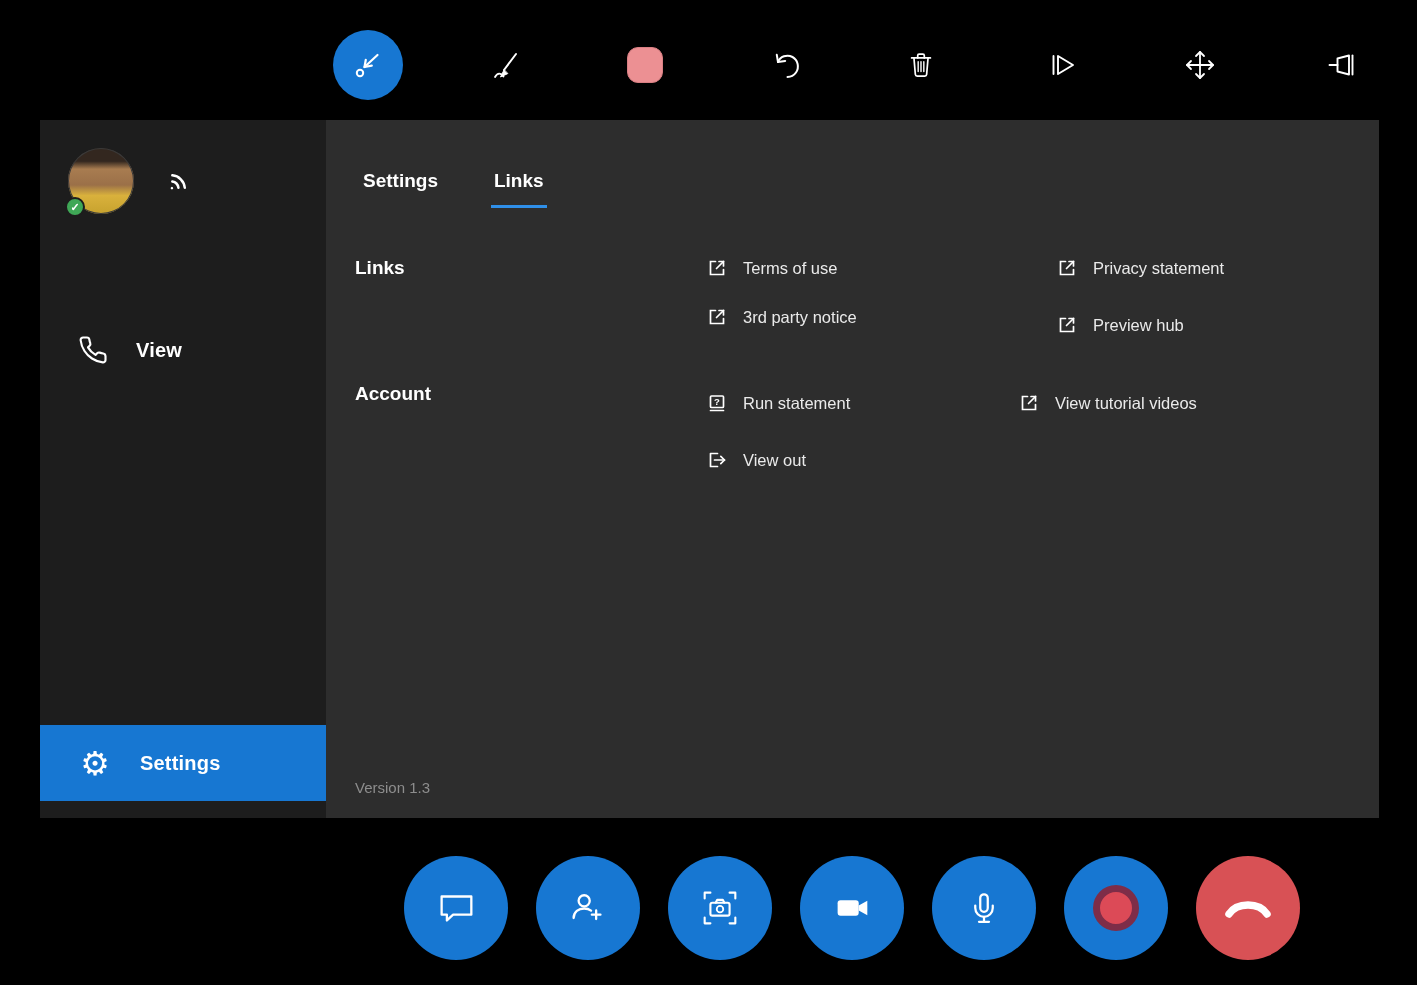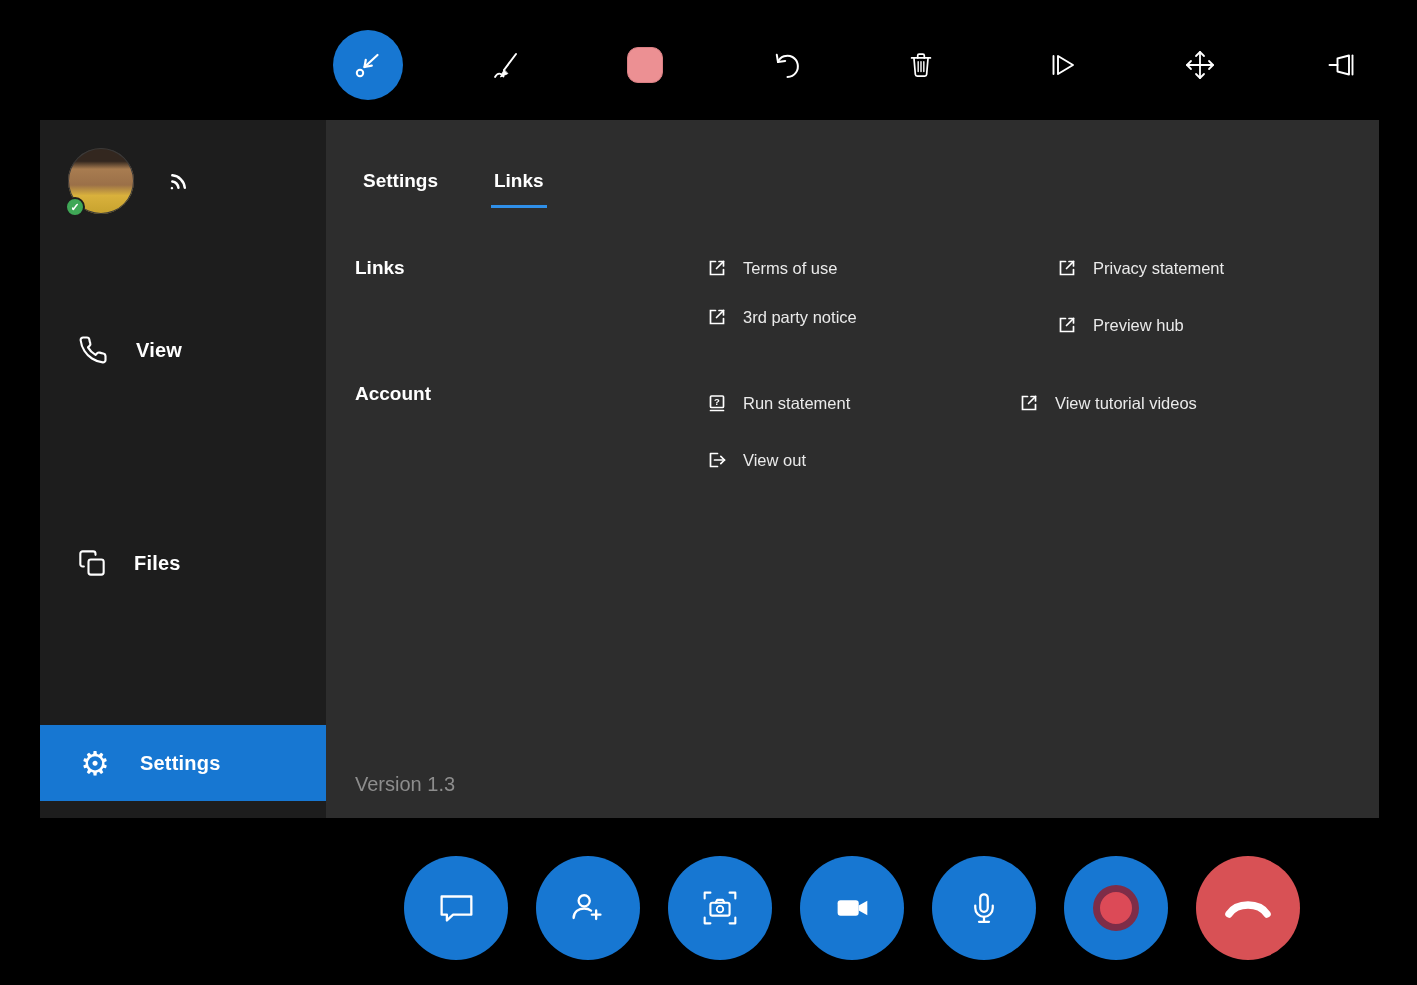--- a/index.html
+++ b/index.html
@@ -31,21 +31,21 @@
   .gear-glyph{ font-size:33px; line-height:1; width:34px; text-align:center; }
 
   
   .main{ position:absolute; left:326px; top:120px; width:1053px; height:698px; background:#2d2d2d; }
   .tabs{ position:absolute; left:34px; top:50px; display:flex; gap:50px; }
   .tab{ font-size:19px; font-weight:700; color:#fff; padding:0 3px 13px; border-bottom:3px solid transparent; }
   .tab.active{ border-bottom-color:#2f8fe8; }
   .section-title{ position:absolute; font-size:19px; font-weight:700; line-height:24px; }
   .link-item{ position:absolute; display:flex; align-items:center; gap:15px;
               color:#eaeaea; font-size:16.5px; line-height:24px; }
-  .version{ position:absolute; left:29px; bottom:22px; color:#8d8d8d; font-size:20px; }
+  .version{ position:absolute; left:29px; bottom:22px; color:#8d8d8d; font-size:15px; }
 
   
   .call-btn{ position:absolute; top:856px; width:104px; height:104px; border-radius:50%;
              background:#1777d2; display:flex; align-items:center; justify-content:center; }
   .call-btn.red{ background:#d85155; }
   .rec-dot{ width:46px; height:46px; border-radius:50%; background:#dc4a57; border:7px solid #7e2d48; }
 </style>
 </head>
 <body>
 
@@ -118,27 +118,20 @@
     </div>
 
     <button class="nav-item" style="top:200px">
       <svg width="30" height="30" viewBox="0 0 24 24" fill="none" stroke="#fff" stroke-width="1.7" stroke-linecap="round" stroke-linejoin="round">
         <path d="M22 16.9v3a2 2 0 0 1-2.2 2 19.8 19.8 0 0 1-8.6-3.1 19.5 19.5 0 0 1-6-6A19.8 19.8 0 0 1 2.1 4.2 2 2 0 0 1 4.1 2h3a2 2 0 0 1 2 1.7 12.8 12.8 0 0 0 .7 2.8 2 2 0 0 1-.5 2.1L8 9.9a16 16 0 0 0 6 6l1.3-1.3a2 2 0 0 1 2.1-.5 12.8 12.8 0 0 0 2.8.7 2 2 0 0 1 1.7 2z"></path>
       </svg>
       <span class="nav-label">View</span>
     </button>
 
 
-    <button class="nav-item" style="top:413px">
-      <svg width="28" height="28" viewBox="0 0 24 24" fill="none" stroke="#fff" stroke-width="1.8" stroke-linejoin="round" stroke-linecap="round">
-        <rect x="9" y="9" width="13" height="13" rx="2"></rect>
-        <path d="M5 15H4a2 2 0 0 1-2-2V4a2 2 0 0 1 2-2h9a2 2 0 0 1 2 2v1"></path>
-      </svg>
-      <span class="nav-label">Files</span>
-    </button>
 
     <button class="nav-item active" style="top:605px">
       <span class="gear-glyph">⚙</span>
       <span class="nav-label">Settings</span>
     </button>
   </div>
 
   <div class="main">
 
     <div class="tabs">

